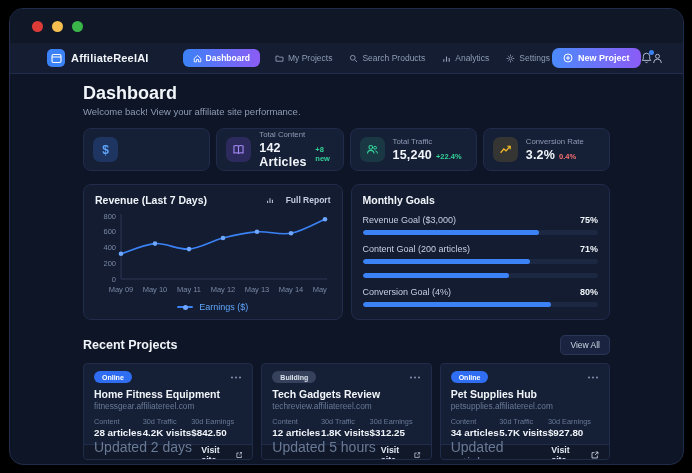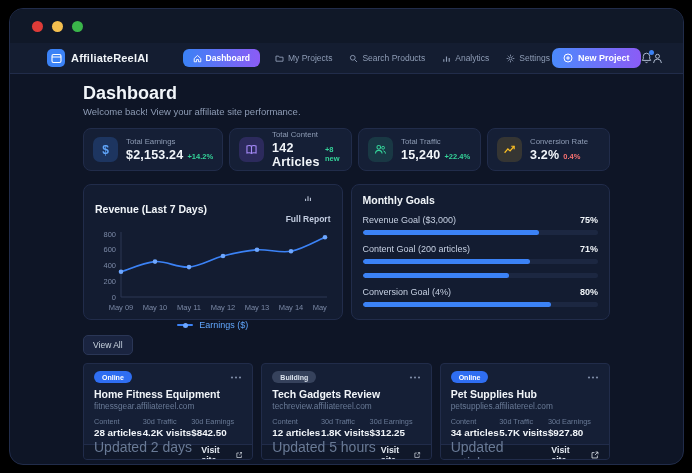--- a/index.html
+++ b/index.html
@@ -43,21 +43,21 @@
     font-weight:bold;font-size:12px;flex:0 0 25px;}
   .stat-label{font-size:7.8px;color:var(--text-secondary,#8e9cb5);}
   .stat-value-row{display:flex;align-items:baseline;gap:4px;margin-top:2px;}
   .stat-value{font-size:12.5px;font-weight:bold;color:var(--text-primary,#f1f5f9);letter-spacing:.2px;}
   .stat-delta{font-size:7.5px;font-weight:bold;}
   
   .panels-row{display:grid;grid-template-columns:1fr 1fr;gap:8px;margin-top:13px;}
   .panel{background:#131c31;border:1px solid var(--border,#212c4a);border-radius:8px;padding:9px 11px;height:136px;}
   .panel-head{display:flex;align-items:center;justify-content:space-between;}
   .panel-title{font-size:10.5px;font-weight:bold;color:var(--text-primary,#f1f5f9);}
-  .full-report{display:flex;align-items:center;gap:12px;font-size:8.5px;color:#c3cde0;cursor:pointer;text-decoration:none;font-weight:bold;flex-direction:column;}
+  .full-report{display:flex;align-items:center;gap:12px;font-size:8.5px;color:#c3cde0;cursor:pointer;text-decoration:none;font-weight:bold;}
   .chart{display:block;margin-top:3px;}
   .chart text.tick{fill:#7b89a6;font-size:7.5px;font-family:"Liberation Sans",sans-serif;}
   .legend{display:flex;align-items:center;justify-content:center;gap:6px;margin-top:1px;}
   .legend-line{width:16px;height:2px;background:var(--accent-blue,#3b82f6);position:relative;border-radius:1px;}
   .legend-line::after{content:'';position:absolute;left:5.5px;top:-1.5px;width:5px;height:5px;border-radius:50%;background:#6ea7ff;}
   .legend-text{font-size:9px;color:#60a5fa;}
   .goal{margin-top:9px;}
   .goal:first-of-type{margin-top:8px;}
   .goal-row{display:flex;justify-content:space-between;align-items:center;}
   .goal-label{font-size:9px;color:#c6d0e2;}
@@ -181,27 +181,20 @@
 
     <div class="content">
       <div class="container">
 
         <h1>Dashboard</h1>
         <div class="subtitle">Welcome back! View your affiliate site performance.</div>
 
         <div class="stats-row">
           <div class="stat-card">
             <div class="stat-icon" style="color: rgb(96, 165, 250); background-color: rgba(59, 130, 246, 0.22);">$</div>
-            <div class="stat-body">
-              <div class="stat-label">Total Earnings</div>
-              <div class="stat-value-row">
-                  <span class="stat-value">$2,153.24</span>
-                  <span class="stat-delta" style="color: rgb(52, 211, 153);">+14.2%</span>
-                </div>
-            </div>
           </div>
           <div class="stat-card">
             <div class="stat-icon" style="color: rgb(167, 139, 250); background-color: rgba(139, 92, 246, 0.2);">
               <svg width="13" height="13" viewBox="0 0 12 12">
                   <path d="M6 3 C5 2.2 3.5 2.2 1.8 2.7 V9.3 C3.5 8.8 5 8.8 6 9.6 C7 8.8 8.5 8.8 10.2 9.3 V2.7 C8.5 2.2 7 2.2 6 3 Z" fill="none" stroke="currentColor" stroke-width="1"></path>
                   <line x1="6" y1="3" x2="6" y2="9.6" stroke="currentColor" stroke-width="1"></line>
                 </svg>
             </div>
             <div class="stat-body">
               <div class="stat-label">Total Content</div>
@@ -320,20 +313,21 @@
                   <span class="goal-pct">80%</span>
                 </div>
               <div class="goal-track">
                   <div class="goal-fill" style="width: 80%;"></div>
                 </div>
             </div>
           </div>
         </div>
 
         <div class="projects-head">
+          <h2 class="projects-title">Recent Projects</h2>
           <button class="view-all">View All</button>
         </div>
 
         <div class="projects-grid">
 
           <div class="project-card">
             <div class="pc-body">
               <div class="pc-top">
                 <span class="badge" style="color: rgb(255, 255, 255); background-color: rgb(47, 110, 242);">Online</span>
                 <span class="dots">

